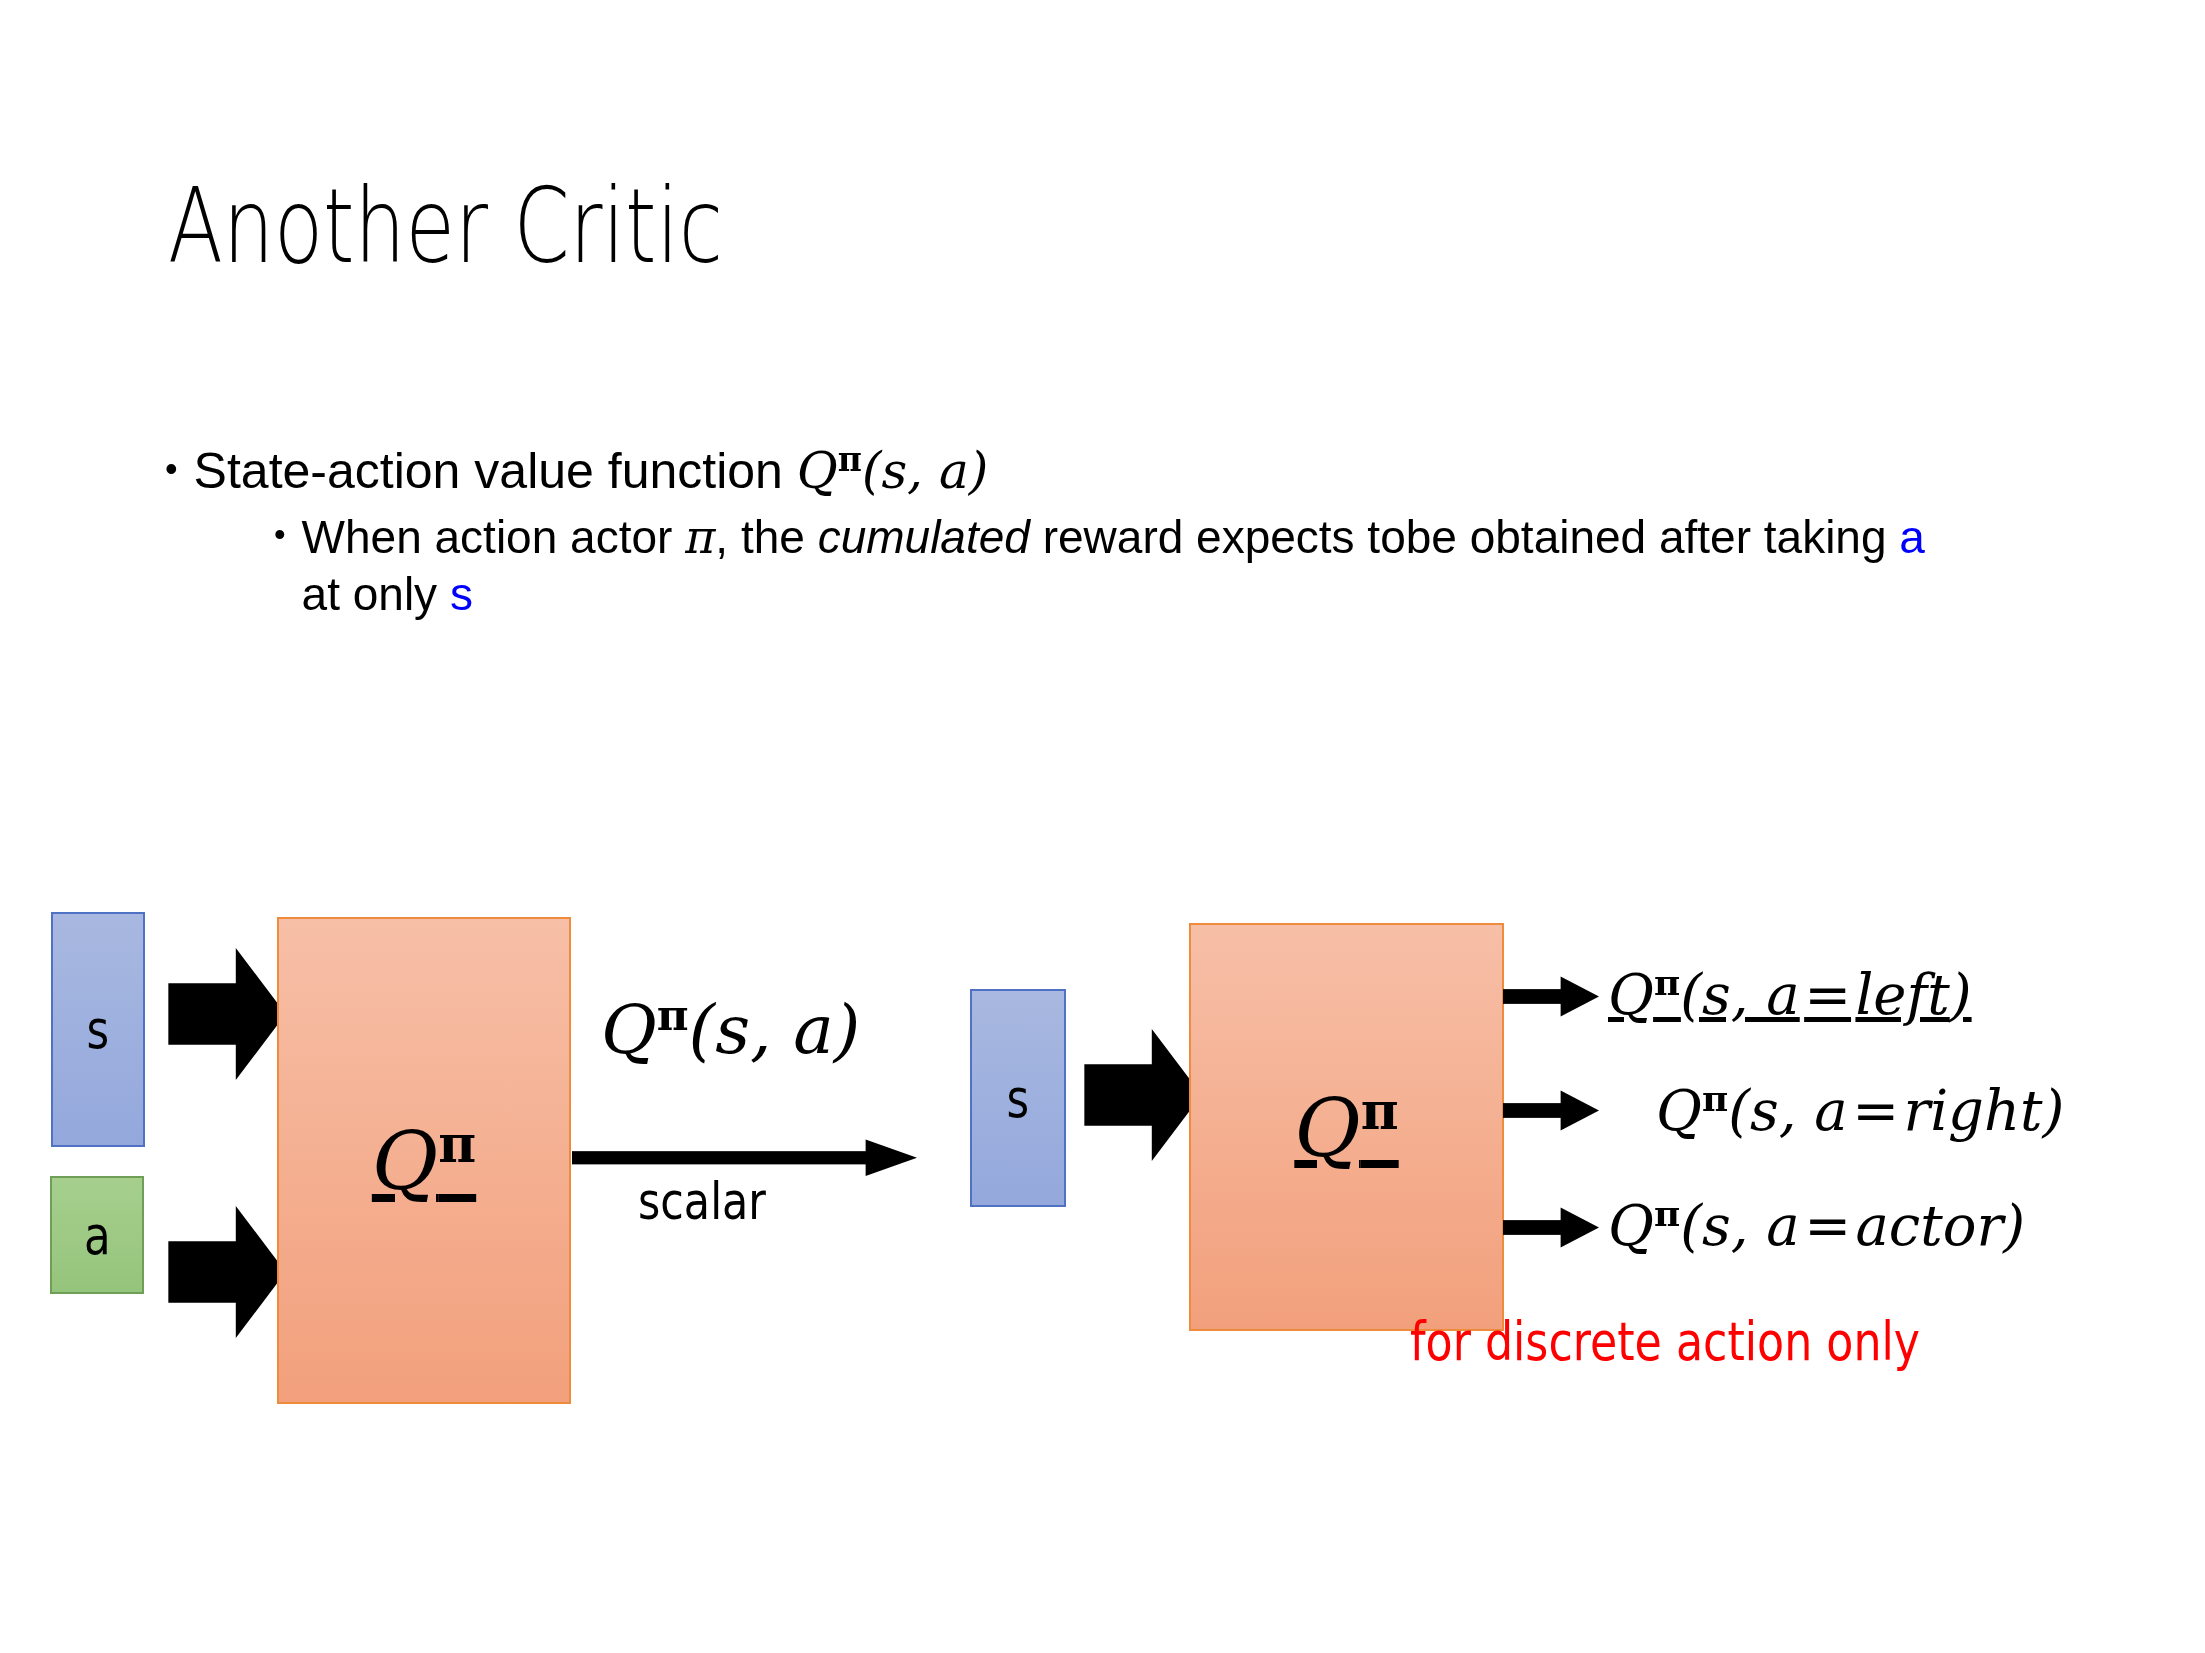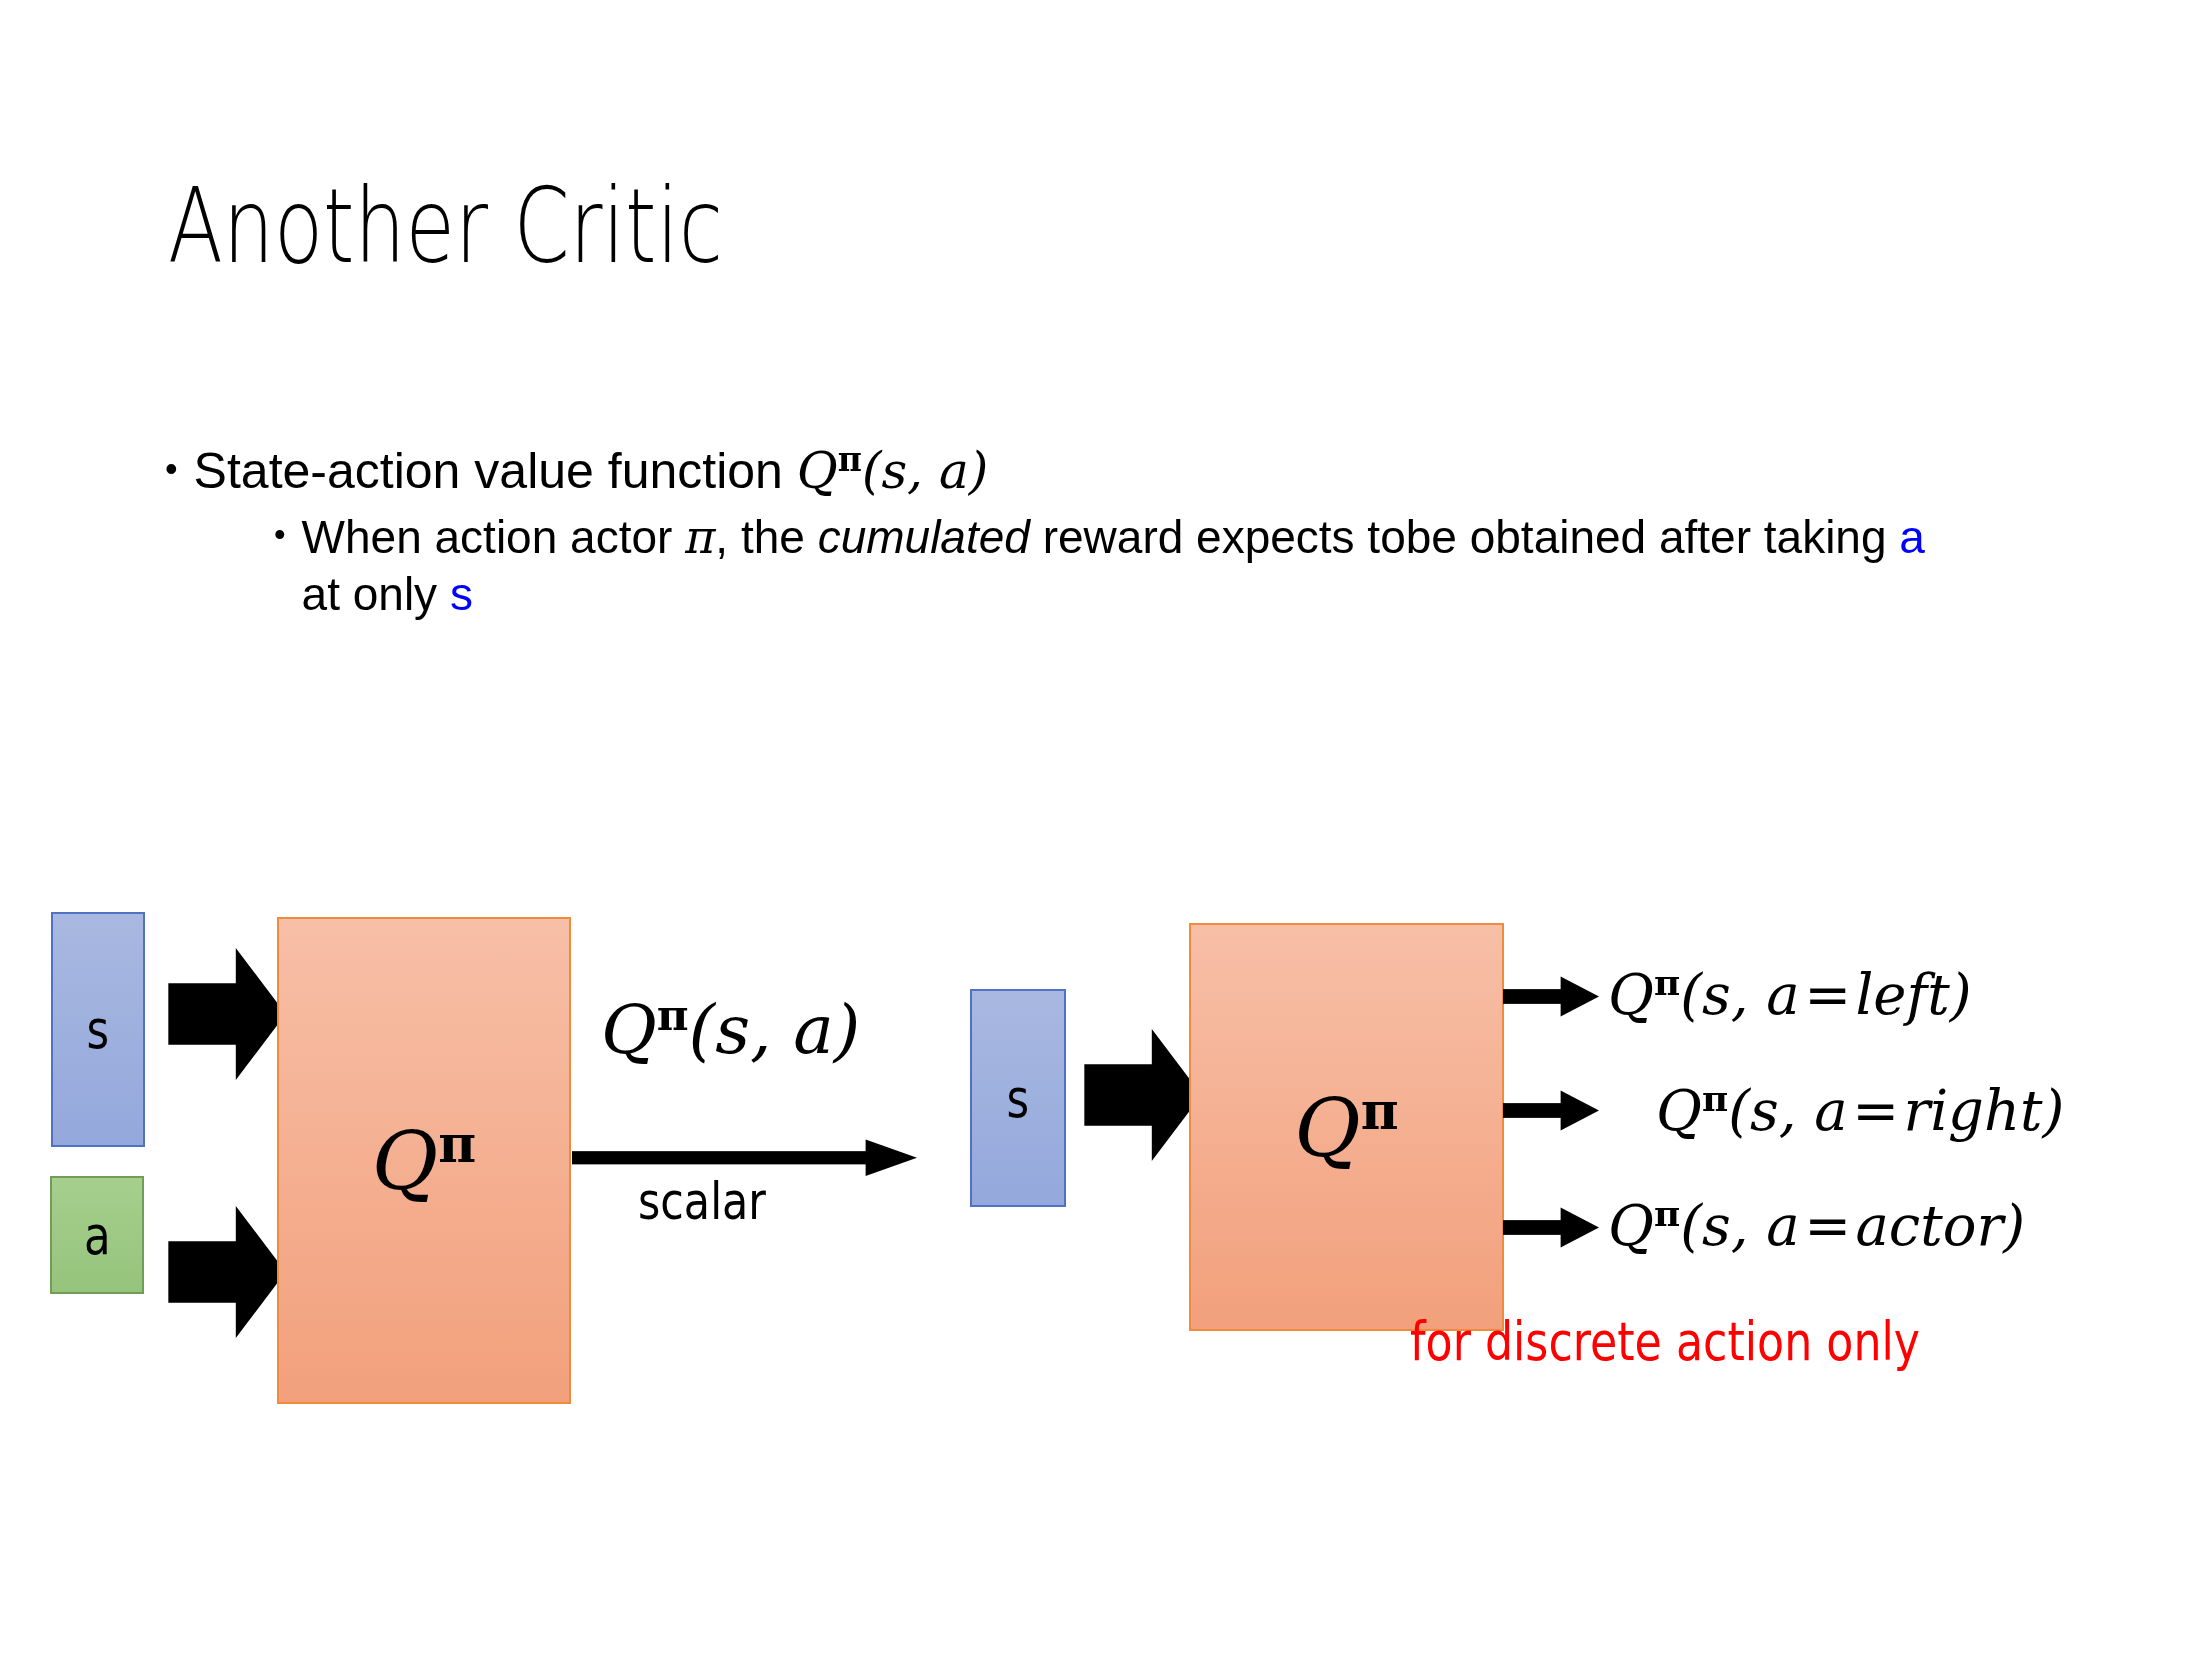--- a/index.html
+++ b/index.html
@@ -115,20 +115,21 @@
     font-family: "DejaVu Sans", sans-serif;
     font-weight: 400;
     color: #000;
     transform: scaleX(0.82);
   }
   .box-label-q {
     font-family: "DejaVu Serif", serif;
     font-style: italic;
     font-size: 81px;
     color: #000;
+    text-decoration: underline;
   }
   .box-label-q .sup {
     font-size: 0.64em;
     vertical-align: 0.52em;
     font-style: normal;
     font-weight: bold;
   }
 
   
   .fat-arrow { position: absolute; }
@@ -255,21 +256,21 @@
   </svg>
   <svg class="line-arrow" style="left:1503px; top:1086px;" width="96" height="49" viewBox="0 0 130 66">
     <rect x="0" y="23" width="88" height="20" fill="#000000"></rect>
     <polygon points="78,6 130,33 78,60" fill="#000000"></polygon>
   </svg>
   <svg class="line-arrow" style="left:1503px; top:1203px;" width="96" height="49" viewBox="0 0 130 66">
     <rect x="0" y="23" width="88" height="20" fill="#000000"></rect>
     <polygon points="78,6 130,33 78,60" fill="#000000"></polygon>
   </svg>
 
-  <div class="out-label" style="left:1608px; top:961px;"><span>Q</span><span class="sup">π</span><span>(s, a</span><span class="eq">=</span><span>left</span><span>)</span></div>
+  <div class="out-label" style="left:1608px; top:961px;text-decoration:underline;"><span>Q</span><span class="sup">π</span><span>(s, a</span><span class="eq">=</span><span>left</span><span>)</span></div>
 
   <div class="out-label" style="left:1608px; top:1077px;margin-left:48px;"><span>Q</span><span class="sup">π</span><span>(s, a</span><span class="eq">=</span><span>right</span><span>)</span></div>
 
   <div class="out-label" style="left:1608px; top:1192px;"><span>Q</span><span class="sup">π</span><span>(s, a</span><span class="eq">=</span><span>actor</span><span>)</span></div>
 
   <div id="discrete-note">for discrete action only</div>
 
 </div>
 
 

